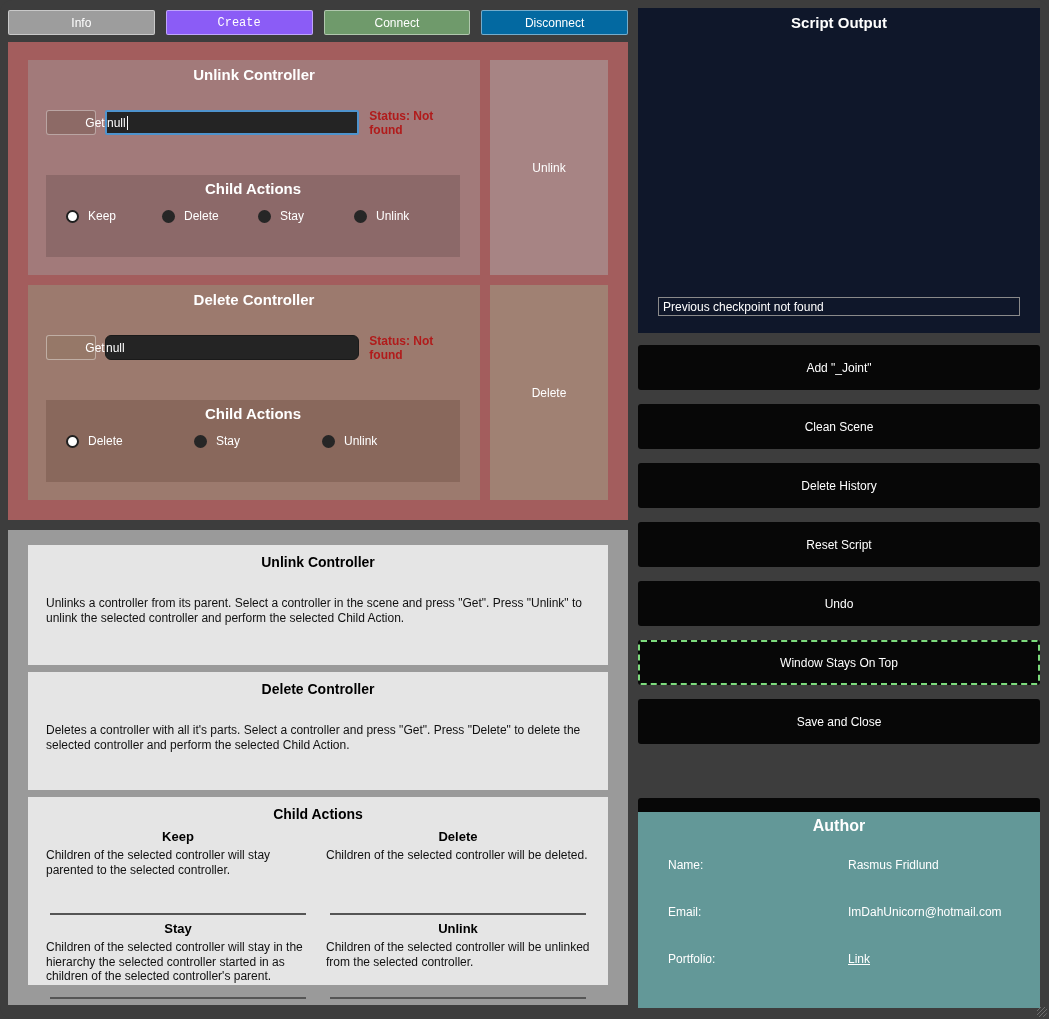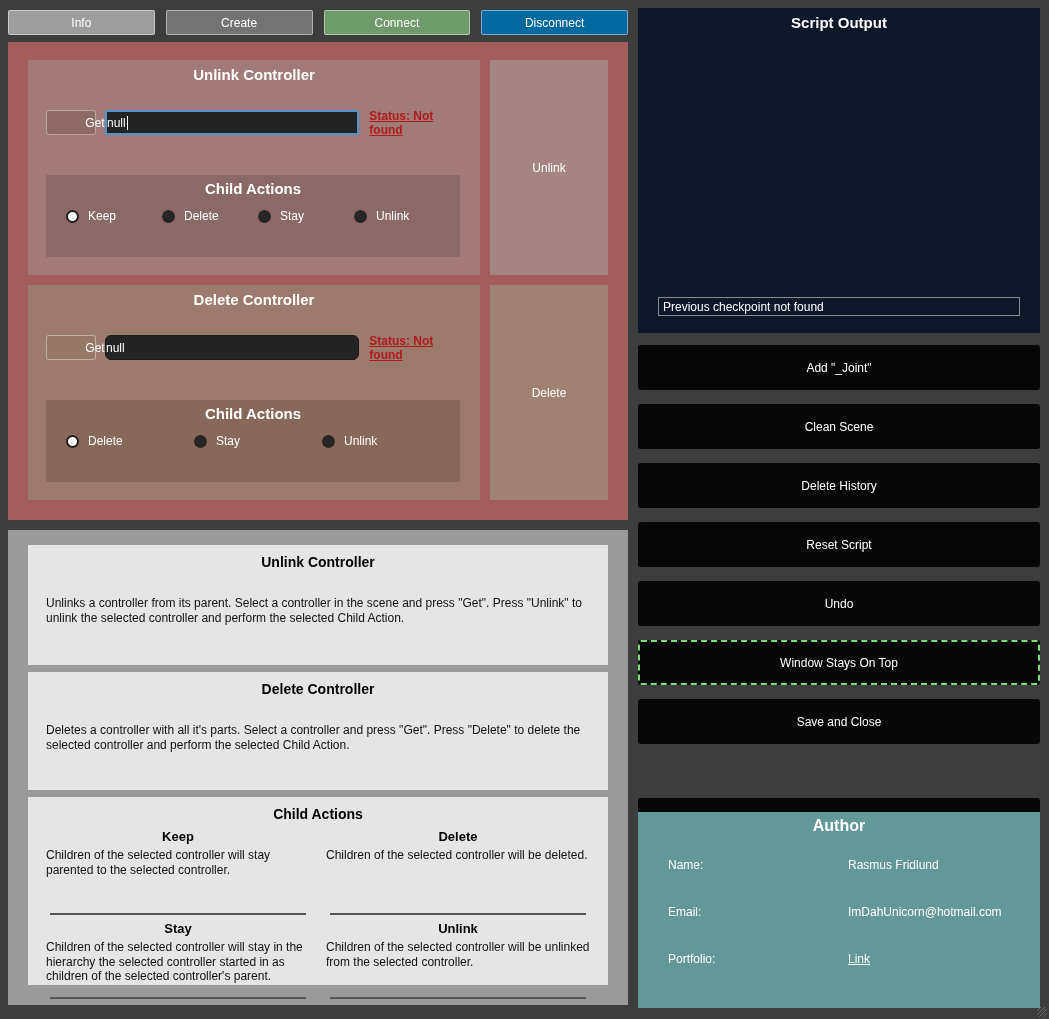--- a/index.html
+++ b/index.html
@@ -4,21 +4,21 @@
 <style>
   html,body { margin:0; padding:0; }
   body { font-family:"Liberation Sans", sans-serif; background:#3d3d3d; }
   .app { position:relative; width:1049px; height:1019px; background:#3d3d3d; overflow:hidden;border-radius:13px; }
 
   
   .topbar { position:absolute; left:8px; top:10px; width:620px; height:25px; display:flex; gap:11px; }
   .topbtn { flex:1; color:#fff; font-size:12px; display:flex; align-items:center; justify-content:center;
             border-radius:2px; border:1px solid rgba(255,255,255,.45); cursor:default; }
   .topbtn.info       { background:#9d9d9d; }
-  .topbtn.create     { background:#737373; }
+  .topbtn.create     { background:#8b5cf6;font-family:Liberation Mono, monospace; }
   .topbtn.connect    { background:#6f9a6b; }
   .topbtn.disconnect { background:#0369a1; }
 
   
   .left-red { position:absolute; left:8px; top:42px; width:620px; height:478px; background:#a35d5d; }
   .section { position:absolute; left:20px; width:452px; height:215px; }
   .sec-unlink { top:18px;  background:#a27a7a; }
   .sec-delete { top:243px; background:#9c7a6e; }
   .side-btn { position:absolute; left:482px; width:118px; height:215px; color:#fff; font-size:12px;
               display:flex; align-items:center; justify-content:center; }
@@ -29,21 +29,21 @@
   .get-row { position:absolute; top:50px; left:18px; right:18px; height:25px; display:flex; align-items:center; }
   .get-btn { width:30px; height:25px; border-radius:3px; color:#fff; font-size:12px; box-sizing:border-box;
              display:flex; align-items:center; justify-content:center; border:1px solid rgba(255,255,255,.4);padding-left:48px; }
   .sec-unlink .get-btn { background:#8d6a66; }
   .sec-delete .get-btn { background:#967868; }
   .field { margin-left:9px; width:276px; height:25px; background:#242424; color:#fff; font-size:12px;
            display:flex; align-items:center; box-sizing:border-box; }
   .field.focused { border:2px solid #4e93cd; border-radius:2px; }
   .field.plain   { border:1px solid #1a1a1a; border-radius:6px; }
   .caret { display:inline-block; width:1px; height:14px; background:#fff; margin-left:1px; }
-  .status { margin-left:10px; color:#b11b1b; font-size:12px; font-weight:bold;text-decoration:underline; }
+  .status { margin-left:10px; color:#b11b1b; font-size:12px; font-weight:bold; }
 
   .child-box { position:absolute; left:18px; top:115px; width:414px; height:82px; }
   .box-unlink { background:#8c6969; }
   .box-delete { background:#89685c; }
   .child-title { margin:0; padding-top:5px; text-align:center; color:#fff; font-weight:bold; font-size:15px; }
   .radio-row { position:absolute; top:34px; left:20px; right:6px; display:flex; }
   .radio-item { display:flex; align-items:center; gap:9px; color:#fff; font-size:12px; }
   .radio-row.four  .radio-item { width:96px; }
   .radio-row.three .radio-item { width:128px; }
   .dot { width:13px; height:13px; border-radius:50%; background:#262626; box-sizing:border-box; flex:0 0 13px; }

